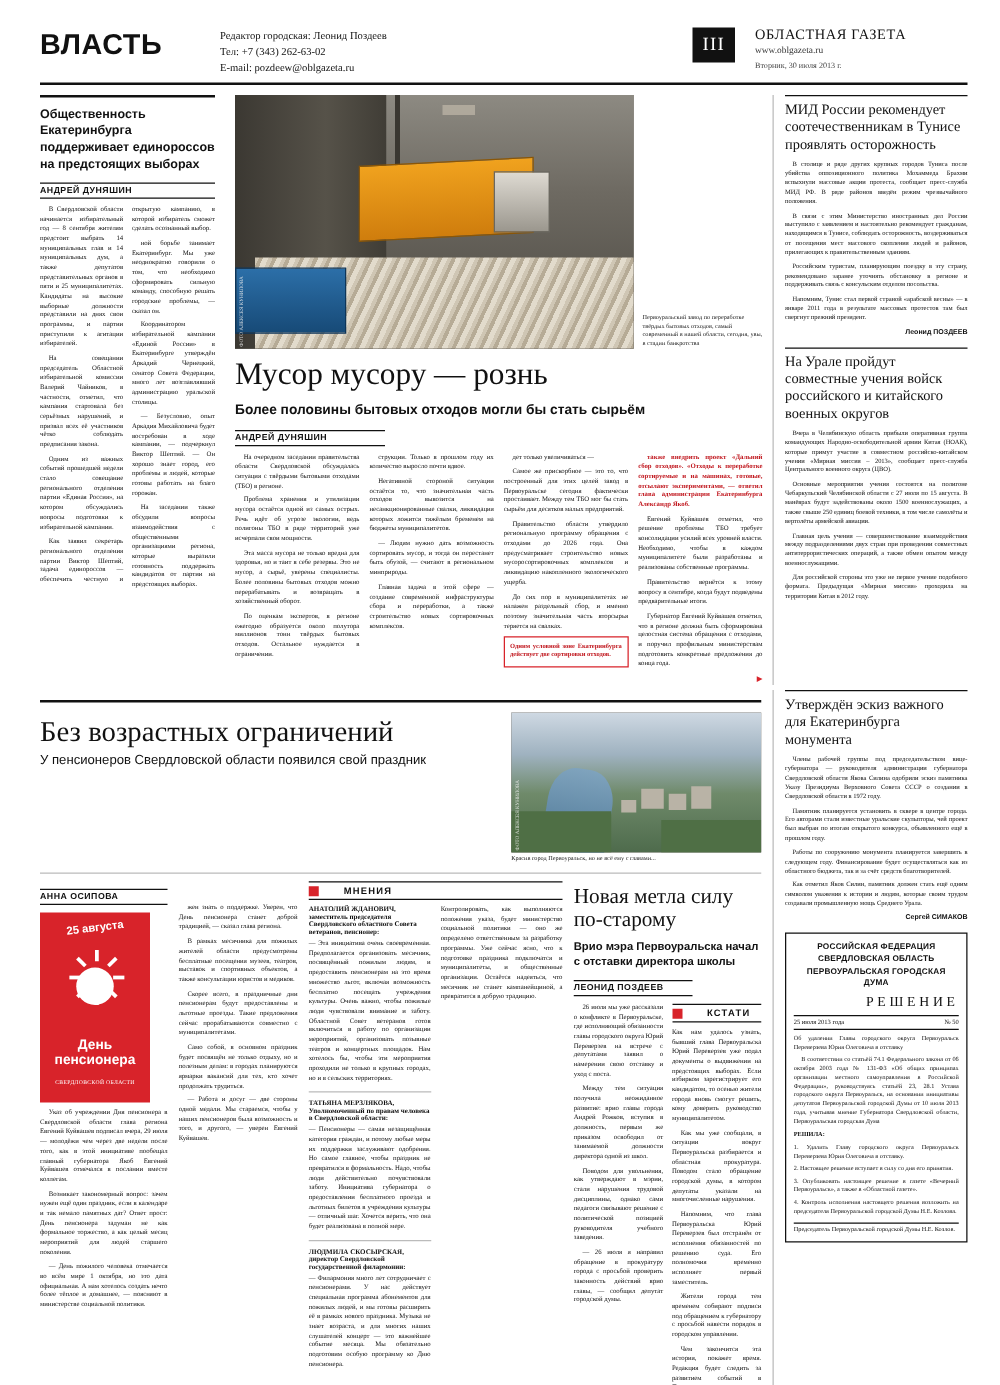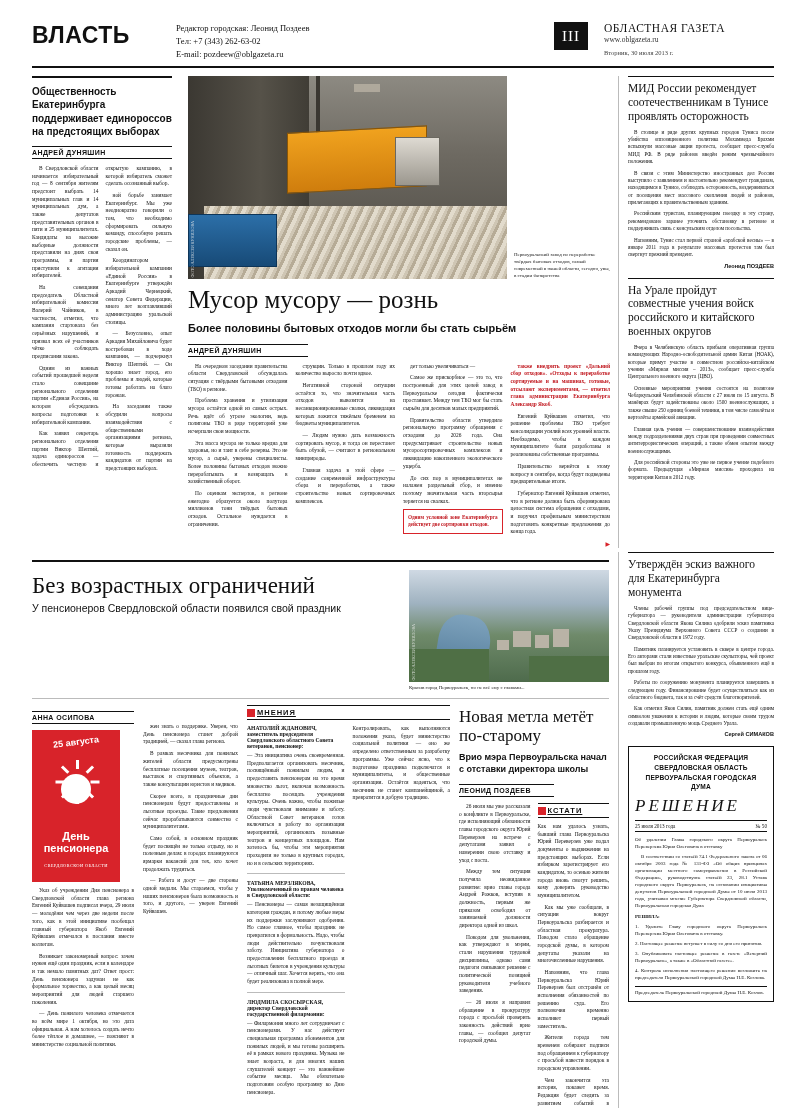--- a/index.html
+++ b/index.html
@@ -113,38 +113,38 @@
     position:absolute; bottom:28px; left:0; right:0; text-align:center;
     font-family:"Liberation Sans", sans-serif; font-weight:bold; font-size:11px; line-height:1.1;
   }
   .poster .sub { position:absolute; bottom:14px; left:0; right:0; text-align:center; font-size:4.5px; letter-spacing:.3px; }
 
   
   .sec2-title { font-size:23px; line-height:1.05; margin:6px 0 3px 0; font-weight:normal; }
   .sec2-sub { font-family:"Liberation Sans", sans-serif; font-size:10.5px; margin-bottom:6px; }
 
   .opinion-hdr, .kstati-hdr {
-    display:flex; align-items:flex-end; gap:2px;
+    display:flex; align-items:flex-end; gap:20px;
     border-top:1px solid #111; border-bottom:1px solid #111;
-    padding:2px 0; margin-bottom:5px;text-decoration:underline;
+    padding:2px 0; margin-bottom:5px;
   }
   .sqmark { width:8px; height:8px; background:#d8232a; }
   .opinion-hdr span.t, .kstati-hdr span.t {
     font-family:"Liberation Sans", sans-serif; font-size:7.5px; font-weight:bold; letter-spacing:1px;
   }
   .speaker { font-size:5.6px; font-weight:bold; margin-bottom:3px; }
   .speaker .nm { text-transform:uppercase; }
 
   
   .redbox { border:1px solid #d8232a; padding:4px; margin:4px 0; color:#c0161d; font-size:5.2px; line-height:1.4; font-weight:bold; }
 
   
   .reso { border:1.5px solid #111; padding:6px; margin-top:6px; }
   .reso .org { text-align:center; font-family:"Liberation Sans", sans-serif; font-weight:bold; font-size:6.6px; line-height:1.45; letter-spacing:.2px; }
-  .reso .word { text-align:left; font-size:17px; letter-spacing:3px; margin:4px 0 4px 0;font-style:italic; }
+  .reso .word { text-align:right; font-size:11px; letter-spacing:3px; margin:4px 0 4px 0; }
   .reso .meta { display:flex; justify-content:space-between; font-size:5.2px; border-top:1px solid #111; border-bottom:1px solid #111; padding:2px 0; margin-bottom:4px; }
   .reso .body2 { font-size:5px; line-height:1.42; text-align:justify; }
   .reso .body2 p { margin:0 0 3px 0; text-indent:6px; }
   .reso .signer { font-size:5px; margin-top:5px; border-top:1px solid #111; padding-top:3px; }
 
   .arrow { color:#d8232a; font-size:6px; }
   .divider { border-top:1px solid #bbb; margin:6px 0; }
   .hr-thick { border-top:2px solid #111; margin:8px 0 6px 0; }
 </style>
 </head>
@@ -351,21 +351,21 @@
             </div>
             <div style="flex:1;">
               <div class="body" style="margin-top:0;">
                 <p style="text-indent:0">Контролировать, как выполняются положения указа, будет министерство социальной политики — оно же определено ответственным за разработку программы. Уже сейчас ясно, что к подготовке праздника подключатся и муниципалитеты, и общественные организации. Остаётся надеяться, что месячник не станет кампанейщиной, а превратится в добрую традицию.</p>
               </div>
             </div>
           </div>
         </div>
 
         <div style="width:150px;">
-          <h1 class="head" style="font-size:17px;">Новая метла метёт по-старому</h1>
+          <h1 class="head" style="font-size:17px;">Новая метла силу по-старому</h1>
           <div class="lede" style="font-size:9px;">Врио мэра Первоуральска начал с отставки директора школы</div>
           <div class="byline" style="width:95px;">Леонид ПОЗДЕЕВ</div>
           <div style="display:flex; gap:7px;">
             <div class="body" style="flex:1;">
               <p>26 июля мы уже рассказали о конфликте в Первоуральске, где исполняющий обязанности главы городского округа Юрий Переверзев на встрече с депутатами заявил о намерении свою отставку и уход с поста.</p>
               <p>Между тем ситуация получила неожиданное развитие: врио главы города Андрей Рожков, вступив в должность, первым же приказом освободил от занимаемой должности директора одной из школ.</p>
               <p>Поводом для увольнения, как утверждают в мэрии, стали нарушения трудовой дисциплины, однако сами педагоги связывают решение с политической позицией руководителя учебного заведения.</p>
               <p>— 26 июля я направил обращение в прокуратуру города с просьбой проверить законность действий врио главы, — сообщил депутат городской думы.</p>
             </div>
             <div style="flex:1;">

